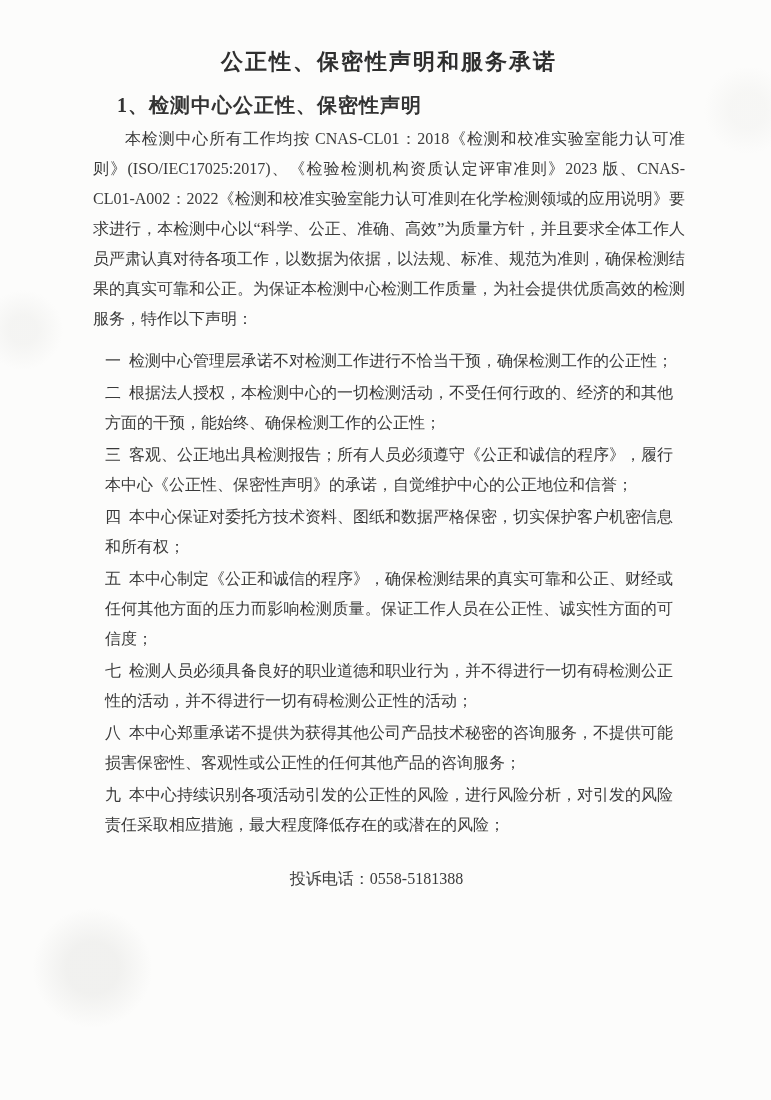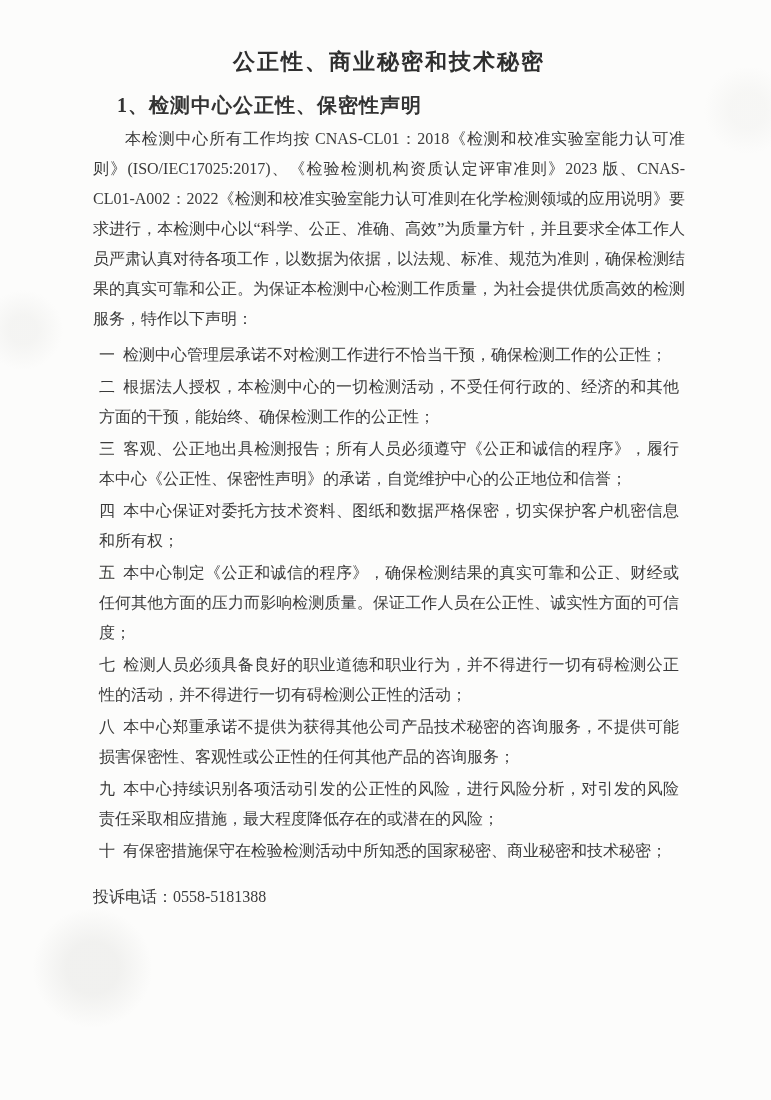--- a/index.html
+++ b/index.html
@@ -35,50 +35,49 @@
     color: #333;
     font-size: 20px;
     margin: 0 0 4px 24px;
     letter-spacing: 1px;
   }
   .intro {
     margin: 0 0 2px 0;
     text-indent: 2em;
     text-align: justify;
   }
-  .items { margin: 6px; padding: 0; list-style: none; }
+  .items { margin: 12px; padding: 0; list-style: none; }
   .item {
     margin: 2px 0;
     text-align: justify;
   }
   .item .num { margin-right: 0.5em; }
   .phone-line {
-    text-align: left;
+    text-align: center;
     padding-right: 25px;
-    margin-top: 16px;
+    margin-top: 24px;
   }
 </style>
 </head>
 <body>
 
 <div class="page">
 
-  <h1 class="title">公正性、商业秘密和技术秘密</h1>
+  <h1 class="title">公正性、保密性声明和服务承诺</h1>
 
   <h2 class="heading">1、检测中心公正性、保密性声明</h2>
 
   <p class="intro">本检测中心所有工作均按 CNAS-CL01：2018《检测和校准实验室能力认可准则》(ISO/IEC17025:2017)、《检验检测机构资质认定评审准则》2023 版、CNAS-CL01-A002：2022《检测和校准实验室能力认可准则在化学检测领域的应用说明》要求进行，本检测中心以“科学、公正、准确、高效”为质量方针，并且要求全体工作人员严肃认真对待各项工作，以数据为依据，以法规、标准、规范为准则，确保检测结果的真实可靠和公正。为保证本检测中心检测工作质量，为社会提供优质高效的检测服务，特作以下声明：</p>
 
   <div class="items">
     <p class="item"><span class="num">一</span><span>检测中心管理层承诺不对检测工作进行不恰当干预，确保检测工作的公正性；</span></p>
     <p class="item"><span class="num">二</span><span>根据法人授权，本检测中心的一切检测活动，不受任何行政的、经济的和其他方面的干预，能始终、确保检测工作的公正性；</span></p>
     <p class="item"><span class="num">三</span><span>客观、公正地出具检测报告；所有人员必须遵守《公正和诚信的程序》，履行本中心《公正性、保密性声明》的承诺，自觉维护中心的公正地位和信誉；</span></p>
     <p class="item"><span class="num">四</span><span>本中心保证对委托方技术资料、图纸和数据严格保密，切实保护客户机密信息和所有权；</span></p>
     <p class="item"><span class="num">五</span><span>本中心制定《公正和诚信的程序》，确保检测结果的真实可靠和公正、财经或任何其他方面的压力而影响检测质量。保证工作人员在公正性、诚实性方面的可信度；</span></p>
     <p class="item"><span class="num">七</span><span>检测人员必须具备良好的职业道德和职业行为，并不得进行一切有碍检测公正性的活动，并不得进行一切有碍检测公正性的活动；</span></p>
     <p class="item"><span class="num">八</span><span>本中心郑重承诺不提供为获得其他公司产品技术秘密的咨询服务，不提供可能损害保密性、客观性或公正性的任何其他产品的咨询服务；</span></p>
     <p class="item"><span class="num">九</span><span>本中心持续识别各项活动引发的公正性的风险，进行风险分析，对引发的风险责任采取相应措施，最大程度降低存在的或潜在的风险；</span></p>
-    <p class="item"><span class="num">十</span><span>有保密措施保守在检验检测活动中所知悉的国家秘密、商业秘密和技术秘密；</span></p>
   </div>
 
   <p class="phone-line">投诉电话：0558-5181388</p>
 
 </div>
 
 </body></html>

